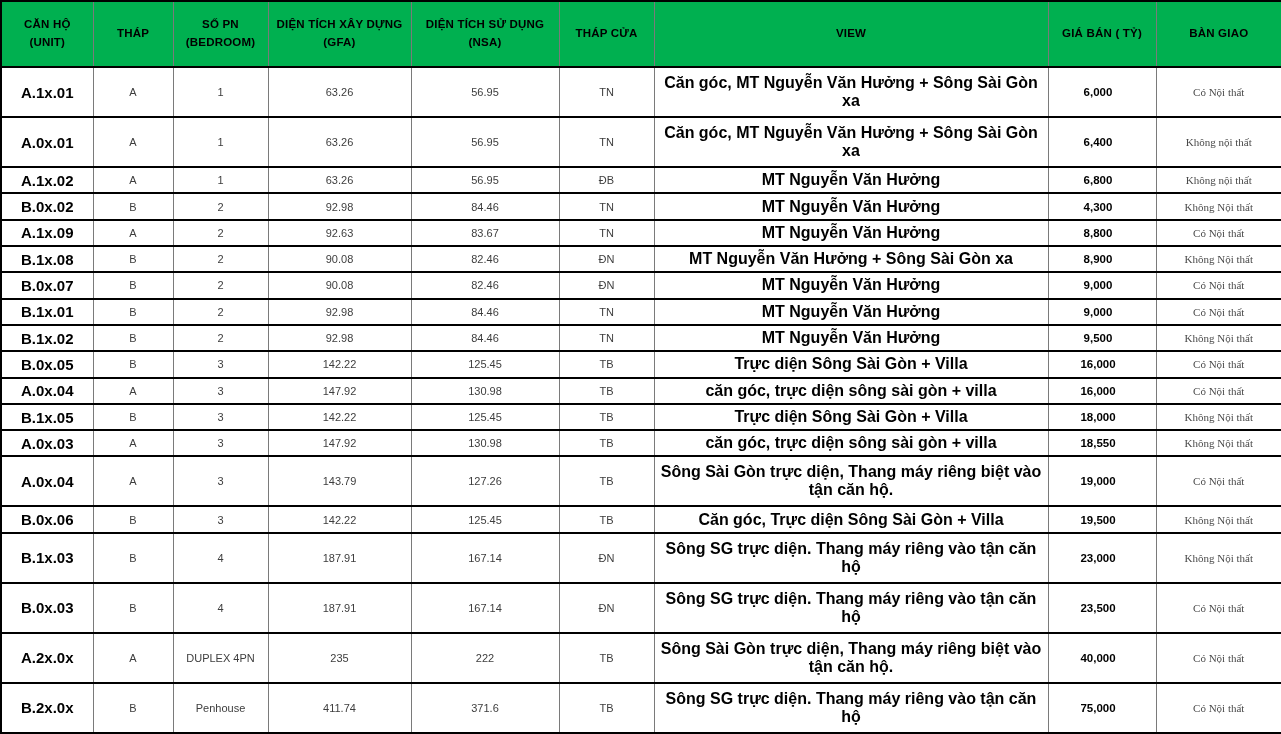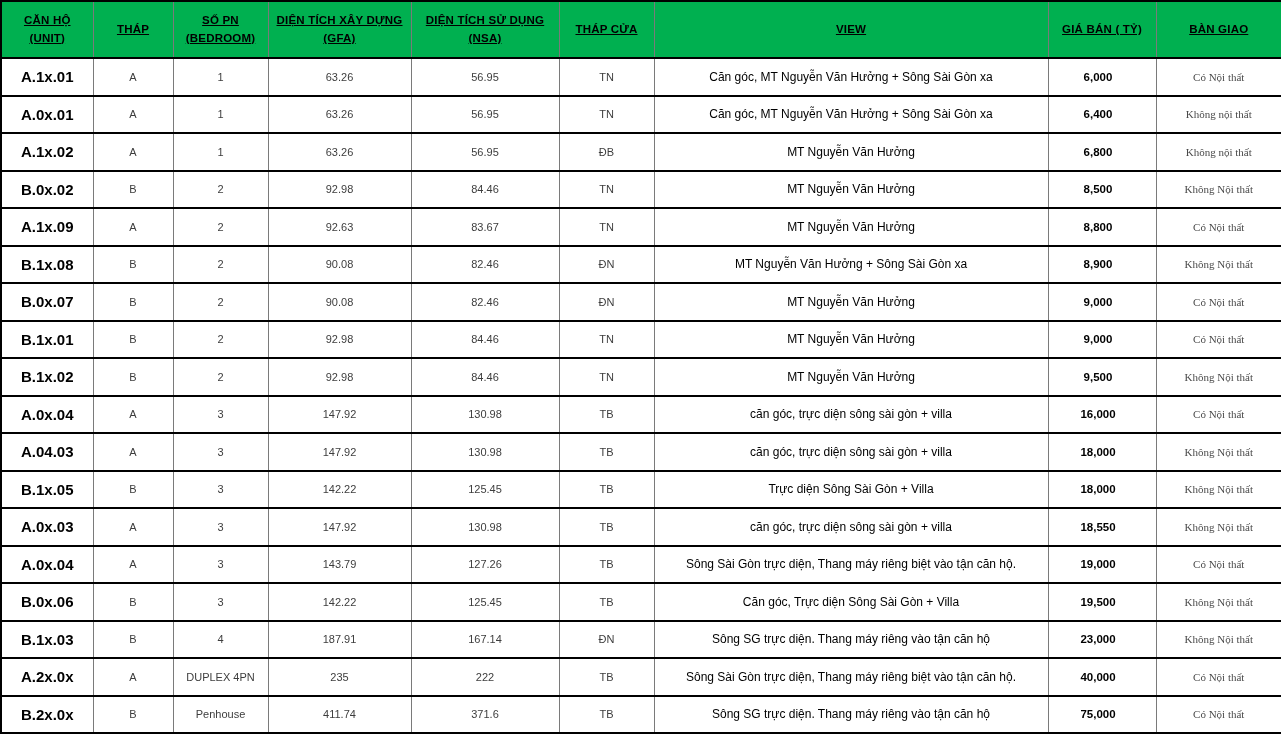--- a/index.html
+++ b/index.html
@@ -25,21 +25,21 @@
     border-right: 1px solid #7a7a7a;
     text-align: center;
     vertical-align: middle;
     overflow: hidden;
     padding: 0 2px;
   }
   table.price-table th:first-child,
   table.price-table td:first-child { border-left: 2px solid #000000; }
   table.price-table th:last-child,
   table.price-table td:last-child { border-right: 2px solid #000000; }
-  thead tr { height: 57px; text-decoration: underline; }
+  thead tr { height: 66px; }
   thead th {
     background: #00B050;
     color: #000000;
     font-weight: bold;
     font-size: 11.5px;
     line-height: 1.55;
     white-space: pre-line;
     border-left: 2px solid #000000;
     border-right: 2px solid #000000;
     letter-spacing: 0.2px;
@@ -48,23 +48,23 @@
     font-size: 11px;
     color: #3d3d3d;
     background: #ffffff;
   }
   tbody td.col-unit {
     font-weight: bold;
     color: #000000;
     font-size: 15px;
   }
   tbody td.col-view {
-    font-weight: normal;
+    font-weight: bold;
     color: #000000;
-    font-size: 12px;
+    font-size: 16px;
   }
   tbody td.col-price {
     font-weight: bold;
     color: #000000;
     text-align: center;
     padding-right: 10px;
     font-size: 11.5px;
   }
   tbody td.col-handover {
     color: #4a4a4a;
@@ -138,21 +138,21 @@
         <td class="col-handover">Không nội thất</td>
       </tr>
       <tr>
         <td class="col-unit">B.0x.02</td>
         <td class="col-tower">B</td>
         <td class="col-bedrooms">2</td>
         <td class="col-gfa">92.98</td>
         <td class="col-nsa">84.46</td>
         <td class="col-door_direction">TN</td>
         <td class="col-view">MT Nguyễn Văn Hưởng</td>
-        <td class="col-price">8,500</td>
+        <td class="col-price">4,300</td>
         <td class="col-handover">Không Nội thất</td>
       </tr>
       <tr>
         <td class="col-unit">A.1x.09</td>
         <td class="col-tower">A</td>
         <td class="col-bedrooms">2</td>
         <td class="col-gfa">92.63</td>
         <td class="col-nsa">83.67</td>
         <td class="col-door_direction">TN</td>
         <td class="col-view">MT Nguyễn Văn Hưởng</td>
@@ -197,40 +197,40 @@
         <td class="col-tower">B</td>
         <td class="col-bedrooms">2</td>
         <td class="col-gfa">92.98</td>
         <td class="col-nsa">84.46</td>
         <td class="col-door_direction">TN</td>
         <td class="col-view">MT Nguyễn Văn Hưởng</td>
         <td class="col-price">9,500</td>
         <td class="col-handover">Không Nội thất</td>
       </tr>
       <tr>
+        <td class="col-unit">B.0x.05</td>
+        <td class="col-tower">B</td>
+        <td class="col-bedrooms">3</td>
+        <td class="col-gfa">142.22</td>
+        <td class="col-nsa">125.45</td>
+        <td class="col-door_direction">TB</td>
+        <td class="col-view">Trực diện Sông Sài Gòn + Villa</td>
+        <td class="col-price">16,000</td>
+        <td class="col-handover">Có Nội thất</td>
+      </tr>
+      <tr>
         <td class="col-unit">A.0x.04</td>
         <td class="col-tower">A</td>
         <td class="col-bedrooms">3</td>
         <td class="col-gfa">147.92</td>
         <td class="col-nsa">130.98</td>
         <td class="col-door_direction">TB</td>
         <td class="col-view">căn góc, trực diện sông sài gòn + villa</td>
         <td class="col-price">16,000</td>
         <td class="col-handover">Có Nội thất</td>
-      </tr>
-      <tr>
-        <td class="col-unit">A.04.03</td>
-        <td class="col-tower">A</td>
-        <td class="col-bedrooms">3</td>
-        <td class="col-gfa">147.92</td>
-        <td class="col-nsa">130.98</td>
-        <td class="col-door_direction">TB</td>
-        <td class="col-view">căn góc, trực diện sông sài gòn + villa</td>
-        <td class="col-price">18,000</td>
-        <td class="col-handover">Không Nội thất</td>
       </tr>
       <tr>
         <td class="col-unit">B.1x.05</td>
         <td class="col-tower">B</td>
         <td class="col-bedrooms">3</td>
         <td class="col-gfa">142.22</td>
         <td class="col-nsa">125.45</td>
         <td class="col-door_direction">TB</td>
         <td class="col-view">Trực diện Sông Sài Gòn + Villa</td>
         <td class="col-price">18,000</td>
@@ -274,20 +274,31 @@
         <td class="col-tower">B</td>
         <td class="col-bedrooms">4</td>
         <td class="col-gfa">187.91</td>
         <td class="col-nsa">167.14</td>
         <td class="col-door_direction">ĐN</td>
         <td class="col-view">Sông SG trực diện. Thang máy riêng vào tận căn hộ</td>
         <td class="col-price">23,000</td>
         <td class="col-handover">Không Nội thất</td>
       </tr>
       <tr>
+        <td class="col-unit">B.0x.03</td>
+        <td class="col-tower">B</td>
+        <td class="col-bedrooms">4</td>
+        <td class="col-gfa">187.91</td>
+        <td class="col-nsa">167.14</td>
+        <td class="col-door_direction">ĐN</td>
+        <td class="col-view">Sông SG trực diện. Thang máy riêng vào tận căn hộ</td>
+        <td class="col-price">23,500</td>
+        <td class="col-handover">Có Nội thất</td>
+      </tr>
+      <tr>
         <td class="col-unit">A.2x.0x</td>
         <td class="col-tower">A</td>
         <td class="col-bedrooms">DUPLEX 4PN</td>
         <td class="col-gfa">235</td>
         <td class="col-nsa">222</td>
         <td class="col-door_direction">TB</td>
         <td class="col-view">Sông Sài Gòn trực diện, Thang máy riêng biệt vào tận căn hộ.</td>
         <td class="col-price">40,000</td>
         <td class="col-handover">Có Nội thất</td>
       </tr>

